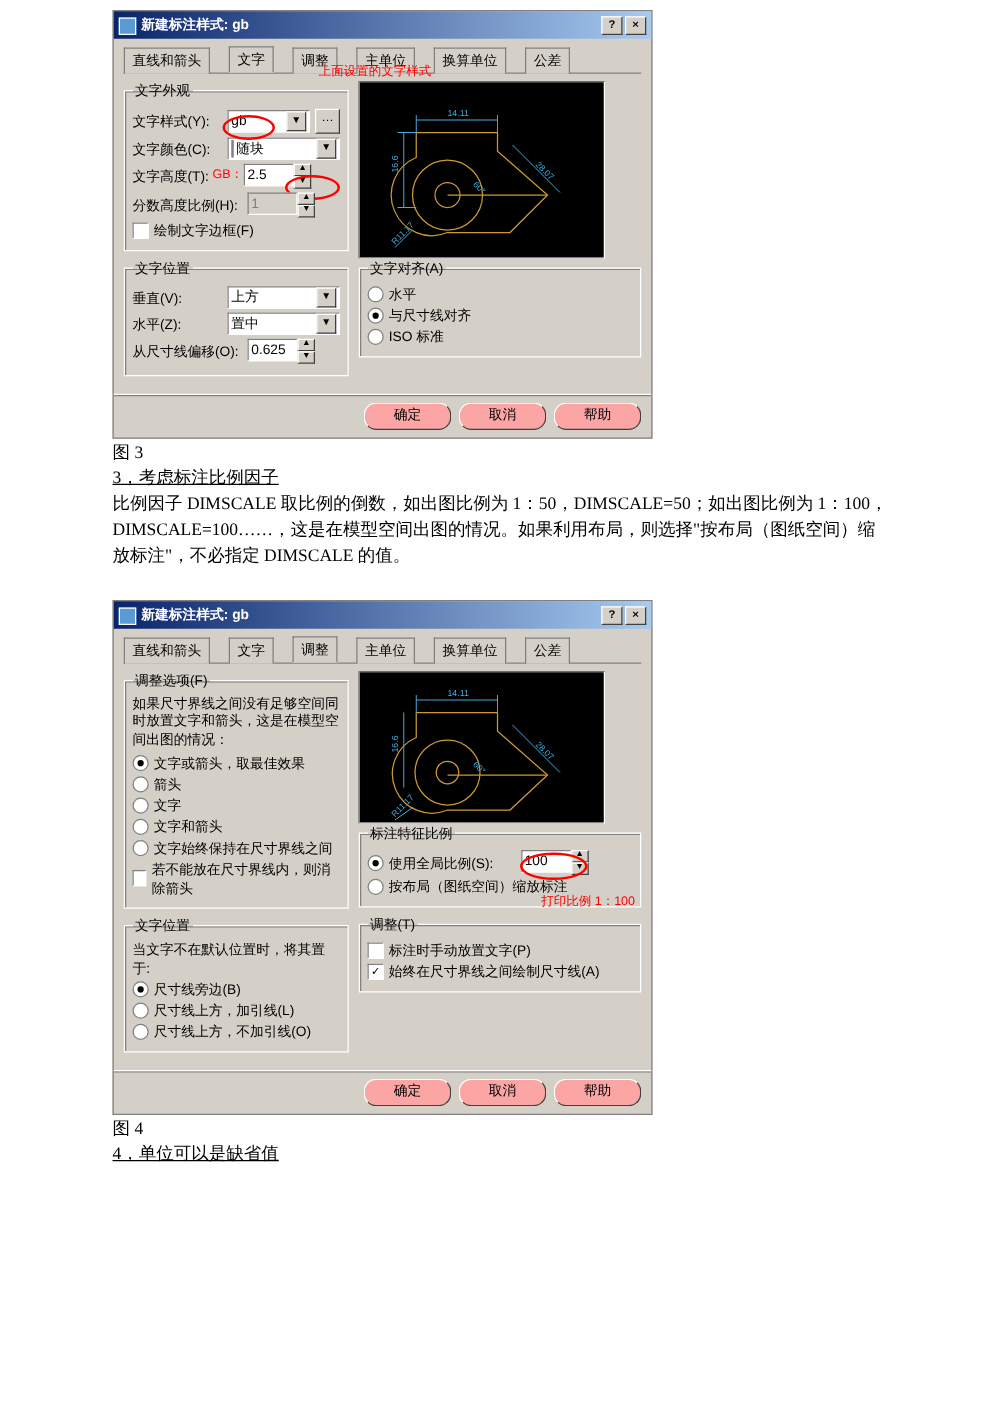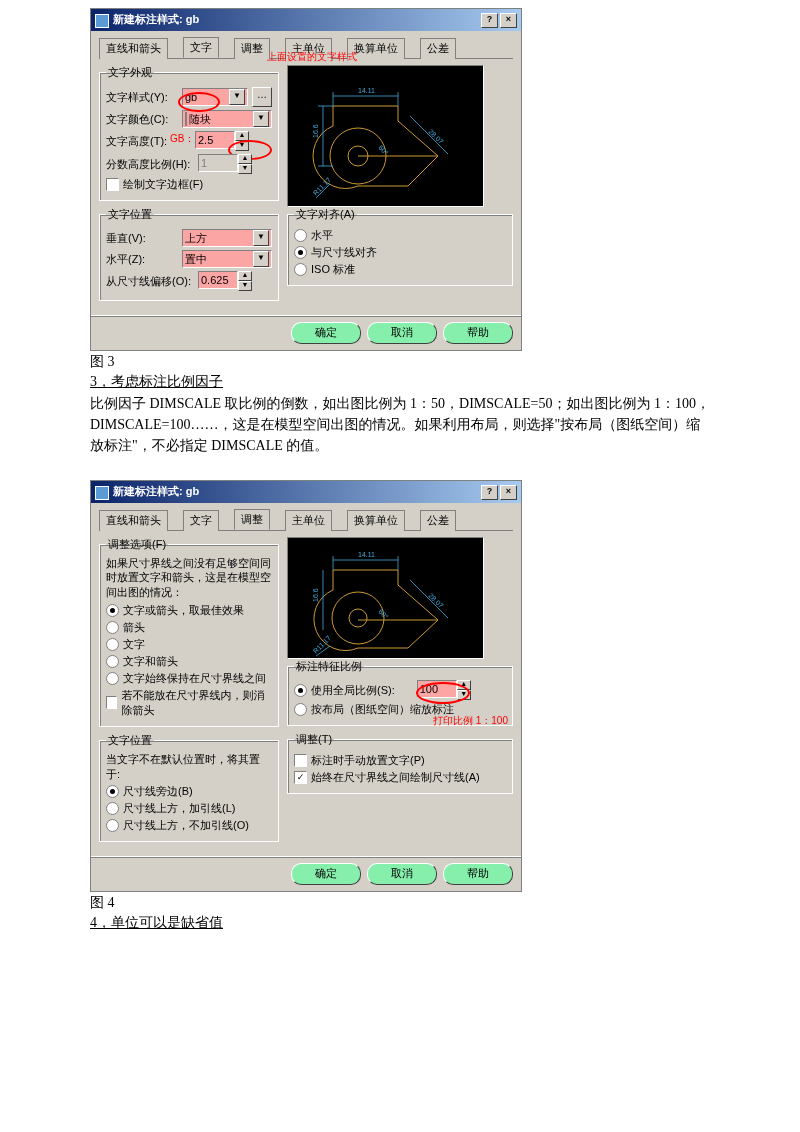--- a/index.html
+++ b/index.html
@@ -57,21 +57,21 @@
     border-top-color:#fff; border-left-color:#fff;
     padding: 4px 6px 6px 6px;
     margin: 0 0 6px 0;
   }
   fieldset.g { border:1px solid #fff; box-shadow: inset 1px 1px 0 #808080; }
   legend { font-size:11px; padding:0 2px; }
   .row { display:flex; align-items:center; margin:3px 0; gap:4px; }
   .lbl { width: 72px; }
   .lbl2 { width: 88px; }
   .combo, .txt {
-    height:16px; background:#fca5a5;
+    height:16px; background:#ffffff;
     border-top:1px solid #808080; border-left:1px solid #808080;
     border-right:1px solid #fff; border-bottom:1px solid #fff;
     padding: 0 2px; font-size:11px; line-height:16px;
     flex:1; min-width:0;
     display:flex; align-items:center; justify-content:space-between;
   }
   .combo.disabled, .txt.disabled { background:#d4d0c8; color:#808080;}
   .arrow {
     width:14px; height:14px; background:#d4d0c8;
     border-top:1px solid #fff; border-left:1px solid #fff;
@@ -104,21 +104,21 @@
   .preview {
     width: 195px; height: 140px; background:#000;
     border-top:1px solid #808080; border-left:1px solid #808080;
     border-right:1px solid #fff; border-bottom:1px solid #fff;
     position:relative;
   }
   .annot-red { color:#f00; font-size:10px; position:absolute; }
   .circle-red { position:absolute; border:2px solid #f00; border-radius:50%; }
   .btnrow { display:flex; justify-content:flex-end; gap:6px; padding:6px 8px; border-top:1px solid #fff; box-shadow: inset 0 1px 0 #808080;}
   .btn {
-    width:68px; height:20px; background:#86efac;
+    width:68px; height:20px; background:#fca5a5;
     border-top:1px solid #fff; border-left:1px solid #fff;
     border-right:1px solid #404040; border-bottom:1px solid #404040;
     text-align:center; line-height:18px; font-size:11px;border-radius:10px;
   }
   .caption { font-size:14px; margin:2px 0 2px 0;}
   .heading { font-size:14px; text-decoration: underline; margin:2px 0;}
   .para { font-size:14px; line-height:1.5; margin:2px 0 24px 0;}
   .swatch { width:10px; height:10px; border:1px solid #808080; background:#fff; margin-right:2px;}
 </style>
 </head>
@@ -136,21 +136,21 @@
   </div>
   <div class="content">
     <div class="tabs">
       <div class="tab"><span>直线和箭头</span></div>
       <div class="tab active"><span>文字</span></div>
       <div class="tab"><span>调整</span></div>
       <div class="tab"><span>主单位</span></div>
       <div class="tab"><span>换算单位</span></div>
       <div class="tab"><span>公差</span></div>
     </div>
-    <span class="annot-red" style="left:176px; top:41px;">上面设置的文字样式</span>
+    <span class="annot-red" style="left:164px; top:41px;">上面设置的文字样式</span>
     <div class="cols">
       <div class="leftcol">
         <fieldset class="g" style="position:relative;">
           <legend>文字外观</legend>
           <div class="row">
             <span class="lbl">文字样式(Y):</span>
             <div class="combo">
                   <span>gb</span>
                   <span class="arrow">▼</span>
                 </div>

